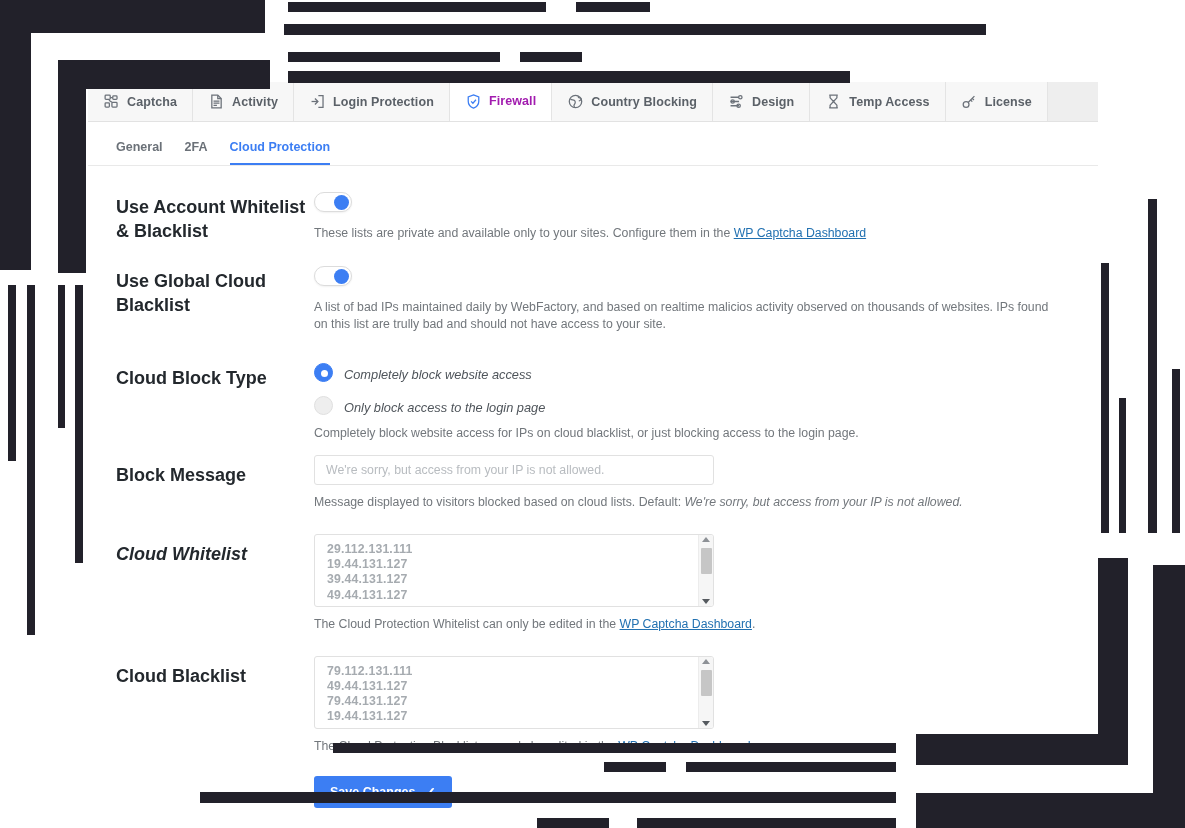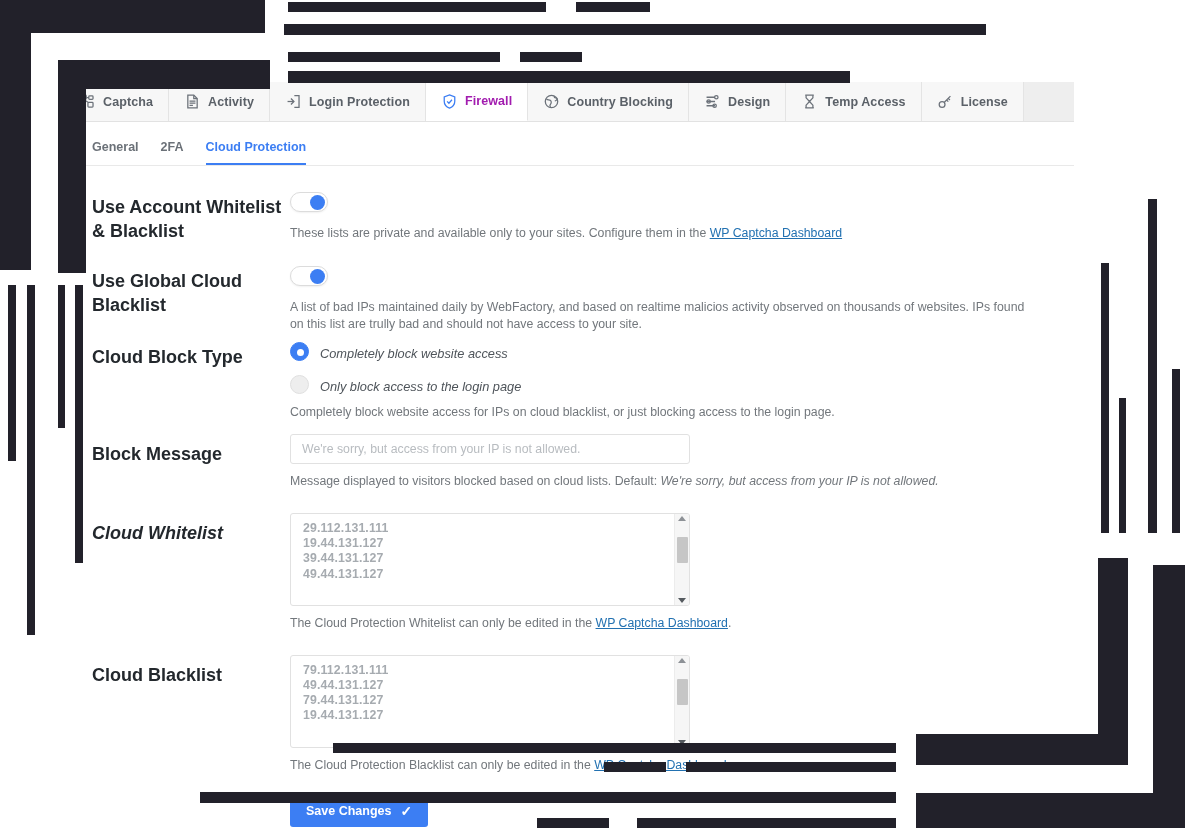--- a/index.html
+++ b/index.html
@@ -11,21 +11,21 @@
     position:relative;
     overflow:hidden;
     -webkit-font-smoothing:antialiased;
   }
 
   
   .occ { position:absolute; background:#22212a; z-index:60; }
 
   
   #panel {
-    position:absolute; left:64px; top:82px;
+    position:absolute; left:88px; top:82px;
     width:1010px; height:650px;
     background:#ffffff;
     z-index:10;
   }
 
   
   .tabstrip {
     display:flex; align-items:stretch;
     height:40px;
     background:#eeeeee;
@@ -110,21 +110,21 @@
     width:400px; height:30px;
     border:1px solid #e1e1e1; border-radius:3px;
     background:#fff; padding:0 11px;
     font-family:"Liberation Sans", sans-serif;
     font-size:12.3px; color:#32373c; outline:none;
   }
   .textinput::placeholder { color:#b8bcc0; }
 
   
   .ta-wrap {
-    width:400px; height:93px;
+    width:400px; height:73px;
     border:1px solid #e1e1e1; border-radius:3px;
     background:#fff; position:relative; overflow:hidden;
     display:flex;
   }
   .ta-body {
     flex:1; padding:7px 10px 0 12px; overflow:hidden;
   }
   .ta-line {
     font-family:"Liberation Sans", sans-serif;
     font-size:12.3px; font-weight:bold; color:#a6abb0;
@@ -261,21 +261,21 @@
     <div class="row" style="margin-bottom:22px;">
       <div class="rlabel">Use Account Whitelist &amp; Blacklist</div>
       <div class="rfield">
         <div class="toggle">
           <span class="knob"></span>
         </div>
         <div class="help"><span>These lists are private and available only to your sites. Configure them in the </span><a class="inline-link" href="#">WP Captcha Dashboard</a></div>
       </div>
     </div>
 
-    <div class="row" style="margin-bottom:8px;">
+    <div class="row" style="margin-bottom:29px;">
       <div class="rlabel">Use Global Cloud Blacklist</div>
       <div class="rfield">
         <div class="toggle">
           <span class="knob"></span>
         </div>
         <div class="help">A list of bad IPs maintained daily by WebFactory, and based on realtime malicios activity observed on thousands of websites. IPs found on this list are trully bad and should not have access to your site.</div>
       </div>
     </div>
 
     <div class="row" style="margin-bottom:12px;">

